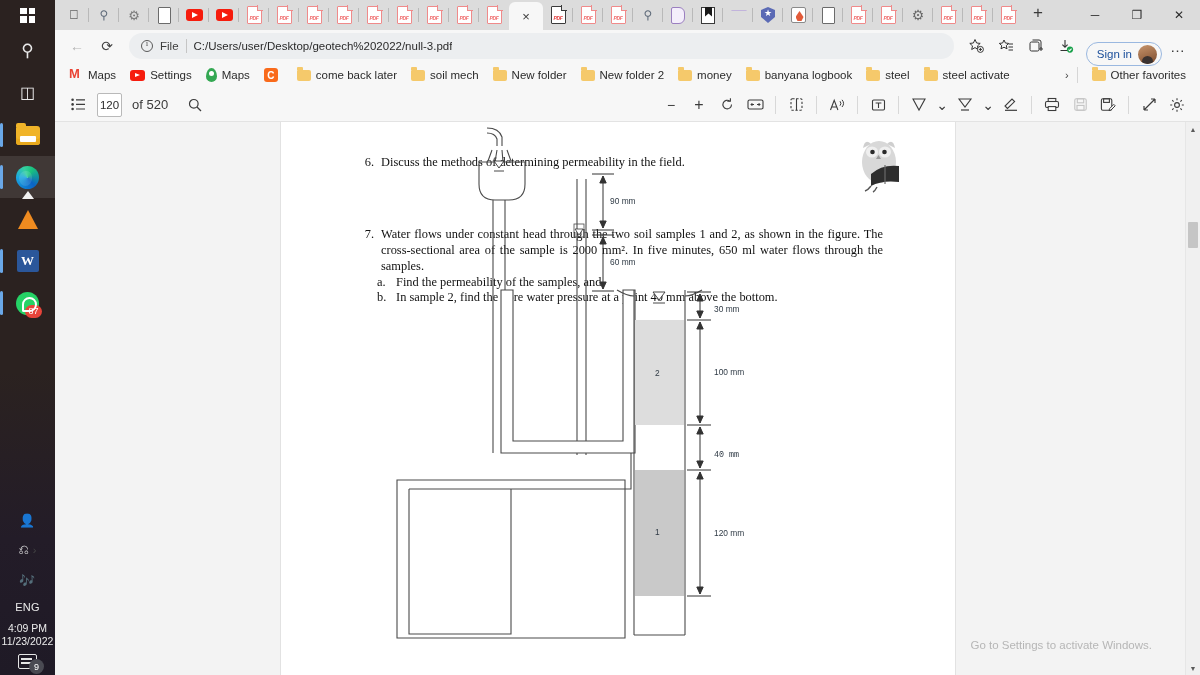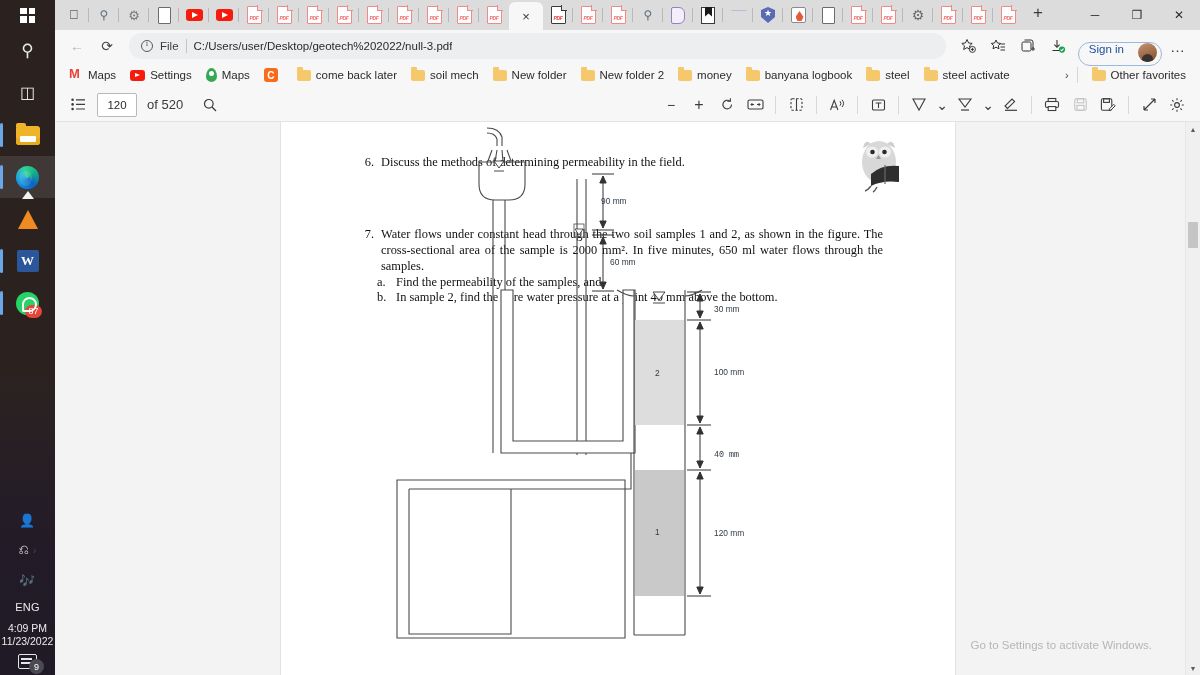--- a/index.html
+++ b/index.html
@@ -111,21 +111,21 @@
     flex:1; height:26px; background:#eceef0; border-radius:13px; display:flex; align-items:center;
     padding:0 12px; gap:7px; margin:0 6px; min-width:0;
   }
   .info-ic{width:12px;height:12px;border:1.2px solid #5a5a5a;border-radius:50%;position:relative;flex:none;}
   .info-ic::after{content:"i";position:absolute;left:0;right:0;top:-3px;text-align:center;font-size:9px;color:#5a5a5a;font-family:"Liberation Serif",serif;}
   .omni-scheme{font-size:11.5px;color:#3c3c3c;}
   .omni-sep{width:1px;height:14px;background:#c5c5c5;}
   .omni-url{font-size:11.5px;color:#2a2a2a;white-space:nowrap;overflow:hidden;text-overflow:ellipsis;}
   .nav-right{display:flex;align-items:center;gap:2px;}
   .signin{
-    display:flex;gap:14px;border:1px solid #9ab8e0;border-radius:14px;
+    display:flex;align-items:center;gap:6px;border:1px solid #9ab8e0;border-radius:14px;
     height:24px;padding:0 4px 0 10px;margin-left:4px;margin-top:16px;
   }
   .signin span{font-size:11.5px;color:#1b4f9b;}
   .avatar{width:19px;height:19px;border-radius:50%;background:linear-gradient(160deg,#c8956c,#7b4a2c);position:relative;overflow:hidden;}
   .avatar::after{content:"";position:absolute;left:4px;bottom:0;width:11px;height:8px;border-radius:6px 6px 0 0;background:#3a3230;}
   .dots{font-size:15px;color:#3a3a3a;letter-spacing:1px;padding:0 6px;}
 
   
   .bookmarks { height:26px; background:#f7f7f7; display:flex; align-items:center; padding:0 8px; gap:2px; font-size:11.5px; color:#2b2b2b; }
   .bm { display:flex;align-items:center;gap:5px;padding:2px 6px;border-radius:4px;white-space:nowrap; }
@@ -139,21 +139,21 @@
   .maps-ic::after{content:"";position:absolute;left:3px;top:3px;width:5px;height:5px;border-radius:50%;background:#fff;}
   .c-ic{width:14px;height:14px;background:#f96a1b;border-radius:3px;color:#fff;font-size:10px;font-weight:bold;display:flex;align-items:center;justify-content:center;flex:none;}
   .bm-overflow{margin-left:auto;display:flex;align-items:center;gap:8px;}
   .chev{font-size:11px;color:#444;}
   .vsep{width:1px;height:16px;background:#d6d6d6;}
 
   
   .pdftoolbar{height:34px;background:#f7f7f7;display:flex;align-items:center;padding:0 10px;gap:6px;border-bottom:1px solid #e3e3e3;}
   .tb-btn{width:26px;height:24px;display:flex;align-items:center;justify-content:center;color:#3c3c3c;font-size:14px;}
   .tb-btn.dim{color:#c4c4c4;}
-  .pagebox{width:40px;height:24px;border:1px solid #b9b9b9;border-radius:2px;background:#fff;display:flex;align-items:center;justify-content:center;font-size:11.5px;color:#2b2b2b;}
+  .pagebox{width:25px;height:24px;border:1px solid #b9b9b9;border-radius:2px;background:#fff;display:flex;align-items:center;justify-content:center;font-size:11.5px;color:#2b2b2b;}
   .oftxt{font-size:13px;color:#3a3a3a;margin-left:4px;}
   .tb-right{margin-left:auto;display:flex;align-items:center;gap:2px;}
   .tsep{width:1px;height:18px;background:#d8d8d8;margin:0 5px;}
 
   
   .viewer{position:absolute;left:0;top:122px;right:0;bottom:0;background:#f3f3f3;overflow:hidden;}
   .page{position:absolute;left:226px;top:0px;width:674px;height:553px;background:#fff;box-shadow:0 0 0 1px #e2e2e2;}
   .pdftext{position:absolute;left:82px;top:33px;width:520px;font-family:"Liberation Serif",serif;color:#111;font-size:12.4px;line-height:1.28;}
   .q-item{display:flex;gap:7px;}
   .q-num{width:11px;flex:none;text-align:right;}
@@ -753,21 +753,21 @@
             <path d="M419 305 v41"></path>
             <path d="M419 305 l-3.2 7 h6.4 z" fill="#333"></path>
             <path d="M419 346 l-3.2 -7 h6.4 z" fill="#333"></path>
 
             <path d="M419 350 v122"></path>
             <path d="M419 350 l-3.2 7 h6.4 z" fill="#333"></path>
             <path d="M419 472 l-3.2 -7 h6.4 z" fill="#333"></path>
           </g>
         </svg>
 
-        <div class="dimlabel" style="left:320px;top:74px;">90 mm</div>
+        <div class="dimlabel" style="left:329px;top:74px;">90 mm</div>
         <div class="dimlabel" style="left:329px;top:135px;">60 mm</div>
         <div class="dimlabel" style="left:433px;top:182px;">30 mm</div>
         <div class="dimlabel" style="left:433px;top:245px;">100 mm</div>
         <div class="dimlabel" style="left:433px;top:328px;font-family:Liberation Mono, monospace;">40 mm</div>
         <div class="dimlabel" style="left:433px;top:406px;">120 mm</div>
         <div class="smplabel" style="left:374px;top:246px;">2</div>
         <div class="smplabel" style="left:374px;top:405px;">1</div>
       </div>
 
       <div class="watermark">

